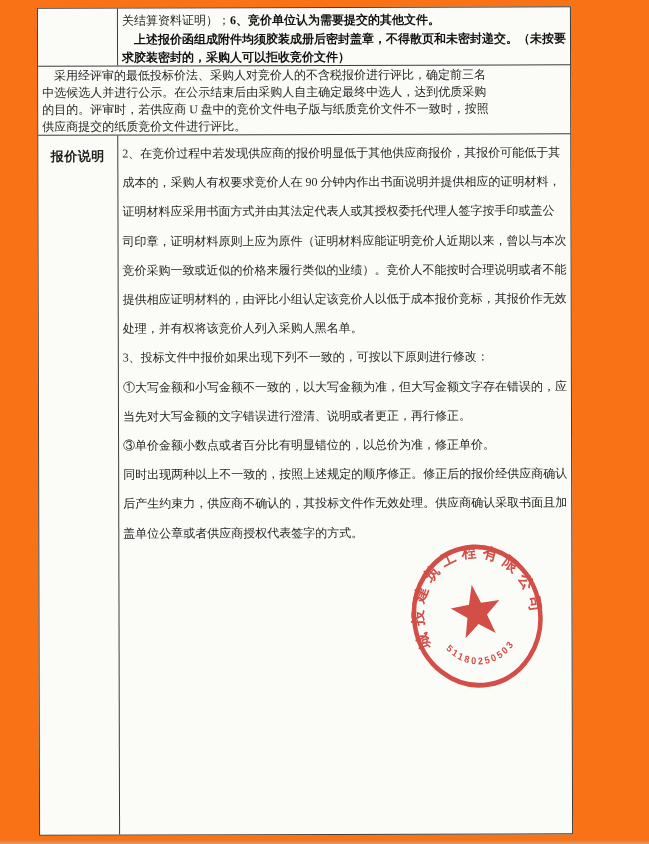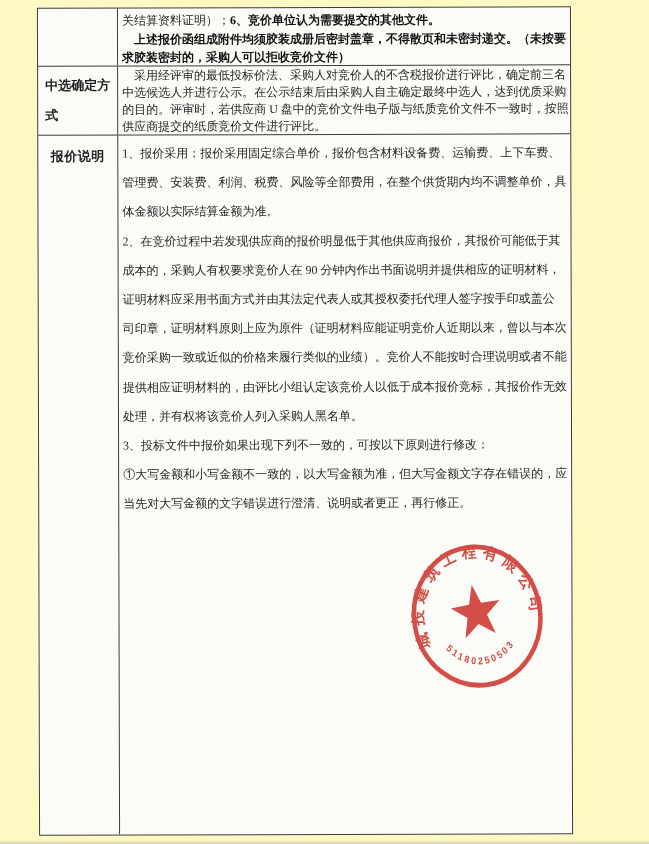--- a/index.html
+++ b/index.html
@@ -1,19 +1,19 @@
 <!DOCTYPE html>
 <html><head>
 <meta charset="utf-8">
 <style>
   html,body { margin:0; padding:0; }
   .page {
     position:relative;
     width:649px; height:844px;
-    background:#fef9c3;
+    background:#f97316;
     overflow:hidden;
     font-family:"Liberation Serif","DejaVu Serif",serif;
     color:#262626;
   }
   .doc-table {
     position:absolute; left:38px; top:7px; width:534px;
     border:1.5px solid #3d3d3d;
     background:#fbfbf8;
     box-sizing:border-box;
     transform:rotate(-0.15deg);
@@ -67,45 +67,45 @@
     <div class="row row-continuation">
       <div class="cell label"></div>
       <div class="cell content">
         <div class="para"><span>关结算资料证明）；</span><span class="bold">6、竞价单位认为需要提交的其他文件。</span></div>
         <div class="para bold indent1">上述报价函组成附件均须胶装成册后密封盖章，不得散页和未密封递交。（未按要
 求胶装密封的，采购人可以拒收竞价文件）</div>
       </div>
     </div>
 
     <div class="row row-selection">
-      <div class="cell label">中选确定方式</div>
       <div class="cell content">
         <div class="para indent1">采用经评审的最低投标价法、采购人对竞价人的不含税报价进行评比，确定前三名
 中选候选人并进行公示。在公示结束后由采购人自主确定最终中选人，达到优质采购
 的目的。评审时，若供应商 U 盘中的竞价文件电子版与纸质竞价文件不一致时，按照
 供应商提交的纸质竞价文件进行评比。</div>
       </div>
     </div>
 
     <div class="row row-quotation">
       <div class="cell label">报价说明</div>
       <div class="cell content">
-        <div class="para">1、报价采用：报价采用固定综合单价，报价包含材料设备费、运输费、上下车费、
-管理费、安装费、利润、税费、风险等全部费用，在整个供货期内均不调整单价，具
-体金额以实际结算金额为准。</div>
         <div class="para">2、在竞价过程中若发现供应商的报价明显低于其他供应商报价，其报价可能低于其
 成本的，采购人有权要求竞价人在 90 分钟内作出书面说明并提供相应的证明材料，
 证明材料应采用书面方式并由其法定代表人或其授权委托代理人签字按手印或盖公
 司印章，证明材料原则上应为原件（证明材料应能证明竞价人近期以来，曾以与本次
 竞价采购一致或近似的价格来履行类似的业绩）。竞价人不能按时合理说明或者不能
 提供相应证明材料的，由评比小组认定该竞价人以低于成本报价竞标，其报价作无效
 处理，并有权将该竞价人列入采购人黑名单。</div>
         <div class="para">3、投标文件中报价如果出现下列不一致的，可按以下原则进行修改：</div>
         <div class="para">①大写金额和小写金额不一致的，以大写金额为准，但大写金额文字存在错误的，应
 当先对大写金额的文字错误进行澄清、说明或者更正，再行修正。</div>
+        <div class="para">③单价金额小数点或者百分比有明显错位的，以总价为准，修正单价。
+同时出现两种以上不一致的，按照上述规定的顺序修正。修正后的报价经供应商确认
+后产生约束力，供应商不确认的，其投标文件作无效处理。供应商确认采取书面且加
+盖单位公章或者供应商授权代表签字的方式。</div>
       </div>
     </div>
 
   </div>
 
   <div class="seal">
     <svg width="150" height="150" viewBox="0 0 150 150">
       <circle cx="75" cy="76" r="63" fill="none" stroke="#d0342c" stroke-width="4.5"></circle>
       <path id="sealArcTop" d="M 28.2 103 A 54 54 0 1 1 121.8 103" fill="none"></path>
       <path id="sealArcBottom" d="M 36.9 98 A 44 44 0 0 0 113.1 98" fill="none"></path>

